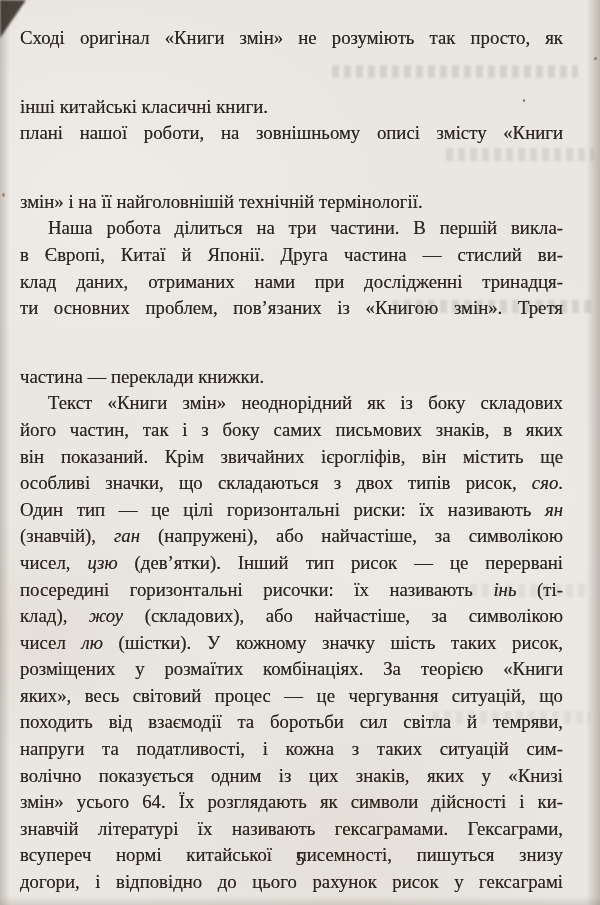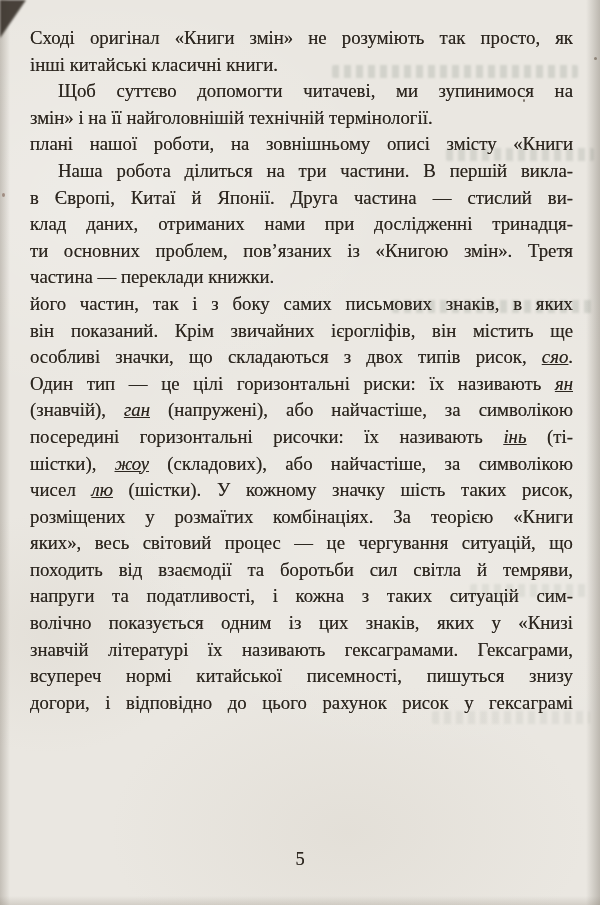--- a/index.html
+++ b/index.html
@@ -68,36 +68,36 @@
   .speck {
     position: absolute;
     border-radius: 50%;
   }
   .speck.s1 { left: 594px; top: 57px;  width: 3px; height: 3px; background: rgba(110,96,82,0.65); }
   .speck.s2 { left: 2px;   top: 193px; width: 3px; height: 4px; background: rgba(130,95,80,0.60); }
   .speck.s3 { left: 523px; top: 99px;  width: 2px; height: 3px; background: rgba(70,60,50,0.70); }
 
   .text-block {
     position: absolute;
-    left: 30px;
+    left: 20px;
     top: 25px;
     width: 543px;
     font-size: 18.8px;
     line-height: 26.6px;
   }
   .line {
     text-align: justify;
     text-align-last: justify;
     height: 26.6px;
     overflow: hidden;
     text-shadow: 0 0 0.5px rgba(42,35,27,0.65);
   }
-  .line.last { text-align-last: left; }
+  .line.last { text-align-last: left; margin-top: 42px; }
   .line.ind  { text-indent: 28px; }
-  .it { font-style: italic; text-decoration: underline; }
+  .it { font-style: italic; }
 
   .page-number {
     position: absolute;
     left: 0; top: 849px;
     width: 600px;
     text-align: center;
     font-size: 18.5px;
     text-shadow: 0 0 0.5px rgba(42,35,27,0.6);
   }
 </style>
@@ -110,41 +110,43 @@
   <div class="bleed b1"></div>
   <div class="bleed b2"></div>
   <div class="bleed b3"></div>
   <div class="bleed b4"></div>
   <div class="bleed b5"></div>
 
   <div class="text-block">
 
   <div class="line"><span>Сході оригінал «Книги змін» не розуміють так просто, як</span></div>
       <div class="line last"><span>інші китайські класичні книги.</span></div>
-      <div class="line ind"><span>Щоб суттєво допомогти читачеві, ми зупинимося на</span></div>
+      <div class="line"><span>плані нашої роботи, на зовнішньому описі змісту «Книги</span></div>
       <div class="line last"><span>змін» і на її найголовнішій технічній термінології.</span></div>
-      <div class="line"><span>плані нашої роботи, на зовнішньому описі змісту «Книги</span></div>
       <div class="line ind"><span>Наша робота ділиться на три частини. В першій викла-</span></div>
       <div class="line"><span>в Європі, Китаї й Японії. Друга частина — стислий ви-</span></div>
       <div class="line"><span>клад даних, отриманих нами при дослідженні тринадця-</span></div>
       <div class="line"><span>ти основних проблем, пов’язаних із «Книгою змін». Третя</span></div>
       <div class="line last"><span>частина — переклади книжки.</span></div>
+      <div class="line ind"><span>Текст «Книги змін» неоднорідний як із боку складових</span></div>
       <div class="line"><span>його частин, так і з боку самих письмових знаків, в яких</span></div>
       <div class="line"><span>він показаний. Крім звичайних ієрогліфів, він містить ще</span></div>
       <div class="line"><span>особливі значки, що складаються з двох типів рисок, </span><span class="it">сяо</span><span>.</span></div>
       <div class="line"><span>Один тип — це цілі горизонтальні риски: їх називають </span><span class="it">ян</span></div>
       <div class="line"><span>(знавчій), </span><span class="it">ган</span><span> (напружені), або найчастіше, за символікою</span></div>
+      <div class="line"><span>чисел, </span><span class="it">цзю</span><span> (дев’ятки). Інший тип рисок — це перервані</span></div>
       <div class="line"><span>посередині горизонтальні рисочки: їх називають </span><span class="it">інь</span><span> (ті-</span></div>
-      <div class="line"><span>шістки), </span><span class="it">жоу</span><span> (складових), або найчастіше, за символікою</span></div>
+      <div class="line"><span>клад), </span><span class="it">жоу</span><span> (складових), або найчастіше, за символікою</span></div>
       <div class="line"><span>чисел </span><span class="it">лю</span><span> (шістки). У кожному значку шість таких рисок,</span></div>
       <div class="line"><span>розміщених у розмаїтих комбінаціях. За теорією «Книги</span></div>
       <div class="line"><span>яких», весь світовий процес — це чергування ситуацій, що</span></div>
       <div class="line"><span>походить від взаємодії та боротьби сил світла й темряви,</span></div>
       <div class="line"><span>напруги та податливості, і кожна з таких ситуацій сим-</span></div>
       <div class="line"><span>волічно показується одним із цих знаків, яких у «Книзі</span></div>
+      <div class="line"><span>змін» усього 64. Їх розглядають як символи дійсності і ки-</span></div>
       <div class="line"><span>знавчій літературі їх називають гексаграмами. Гексаграми,</span></div>
       <div class="line"><span>всупереч нормі китайської писемності, пишуться знизу</span></div>
       <div class="line"><span>догори, і відповідно до цього рахунок рисок у гексаграмі</span></div>
     </div>
 
   <div class="page-number">5</div>
 
   <div class="speck s1"></div>
   <div class="speck s2"></div>
   <div class="speck s3"></div>

